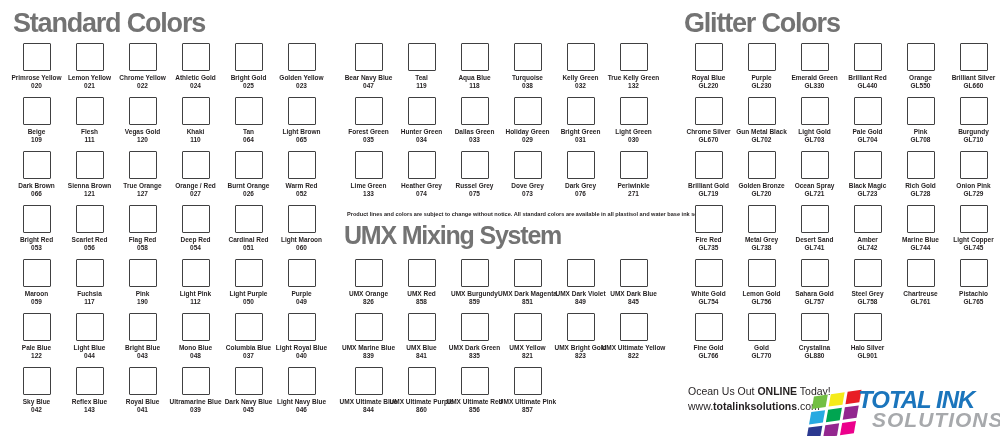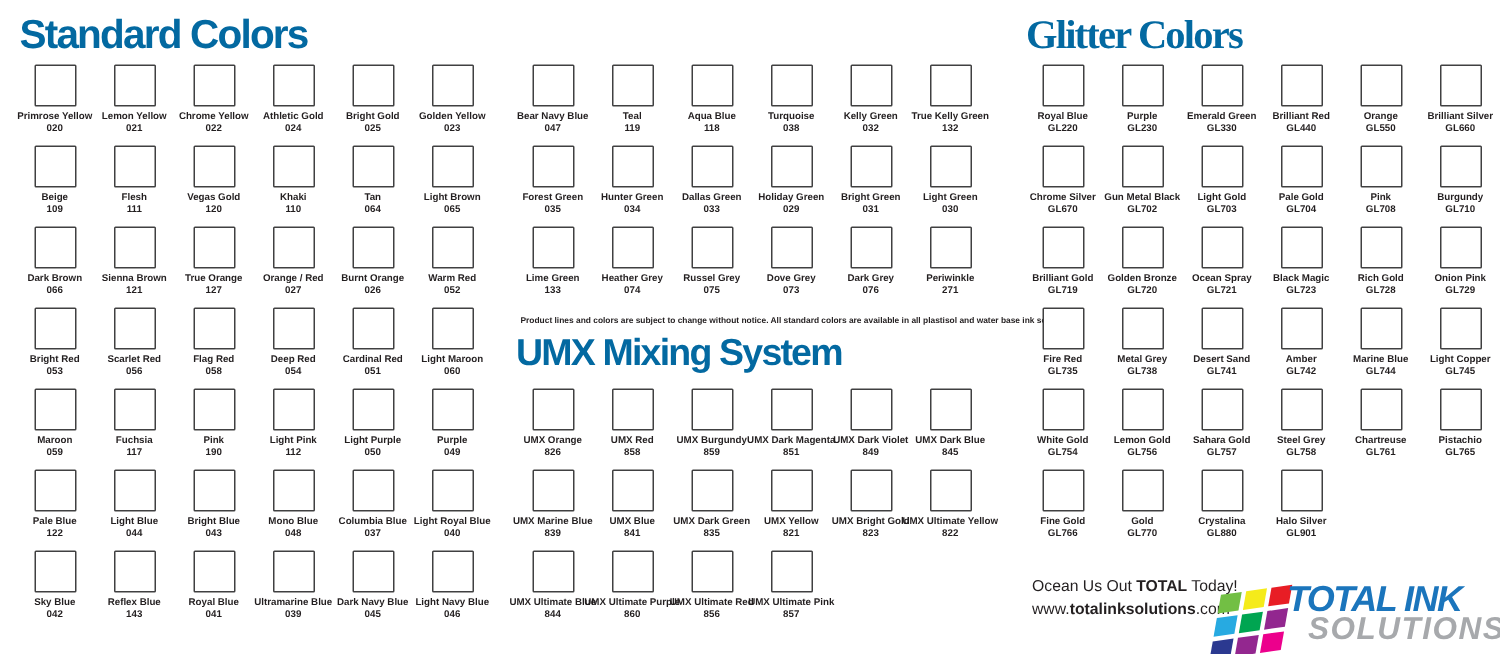--- a/index.html
+++ b/index.html
@@ -5,21 +5,21 @@
   html,body { margin:0; padding:0; }
   body {
     width:1000px; height:436px; position:relative;
     background:#ffffff; overflow:hidden;
     font-family:"Liberation Sans", sans-serif;
     color:#231f20;
   }
   .section-title {
     position:absolute;
     font-size:27px; font-weight:bold; letter-spacing:-1.2px;
-    color:#0369a1; white-space:nowrap;
+    color:#737373; white-space:nowrap;
   }
   .grid { position:absolute; }
   .swatch-row { display:flex; height:54px; }
   .swatch-cell { width:53px; display:flex; flex-direction:column; align-items:center; }
   .sq {
     width:28px; height:28px; background:#ffffff;
     border:1.6px solid #404041; border-radius:1px;
     box-sizing:border-box;
   }
   .lbl { margin-top:3px; font-size:6.5px; font-weight:bold; line-height:8px; white-space:nowrap; text-align:center; }
@@ -460,21 +460,21 @@
         <div class="swatch-cell">
           <div class="sq"></div>
           <div class="lbl">UMX Ultimate Pink</div>
           <div class="code">857</div>
         </div>
       </div>
     </div>
 </div>
 
 <div>
-  <div class="section-title" style="left:684px; top:8px;font-family:Liberation Serif, serif;">Glitter Colors</div>
+  <div class="section-title" style="left:684px; top:8px;">Glitter Colors</div>
   <div class="grid" id="glitter-grid" style="left:682px; top:43px;">
       <div class="swatch-row">
         <div class="swatch-cell">
           <div class="sq"></div>
           <div class="lbl">Royal Blue</div>
           <div class="code">GL220</div>
         </div>
         <div class="swatch-cell">
           <div class="sq"></div>
           <div class="lbl">Purple</div>
@@ -648,21 +648,21 @@
         <div class="swatch-cell">
           <div class="sq"></div>
           <div class="lbl">Halo Silver</div>
           <div class="code">GL901</div>
         </div>
       </div>
     </div>
 </div>
 
 <div class="footer-text">
-  <div><span>Ocean Us Out </span><b>TOTAL</b><span> Today!</span></div>
+  <div><span>Ocean Us Out </span><b>ONLINE</b><span> Today!</span></div>
   <div><span>www.</span><b>totalinksolutions</b><span>.com</span></div>
 </div>
 
 <div class="logo">
   <div class="logo-tiles" id="logo-tiles">
       <div class="tile-row">
         <div class="tile" style="background: rgb(114, 191, 68);"></div>
         <div class="tile" style="background: rgb(245, 235, 26);"></div>
         <div class="tile" style="background: rgb(232, 29, 37);"></div>
       </div>

